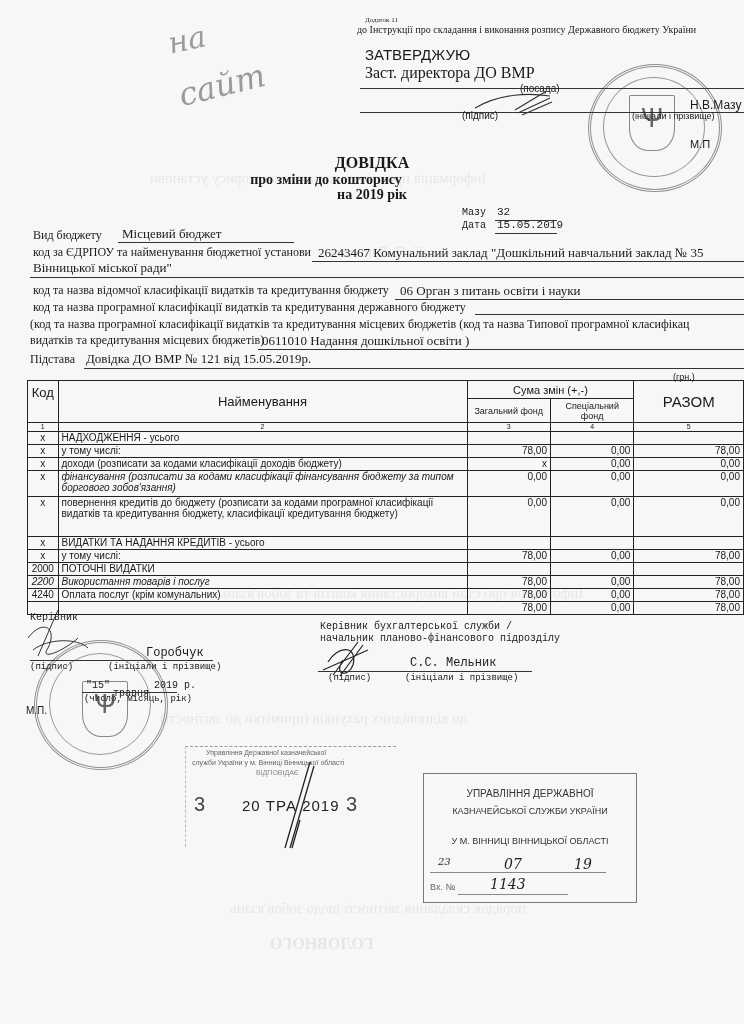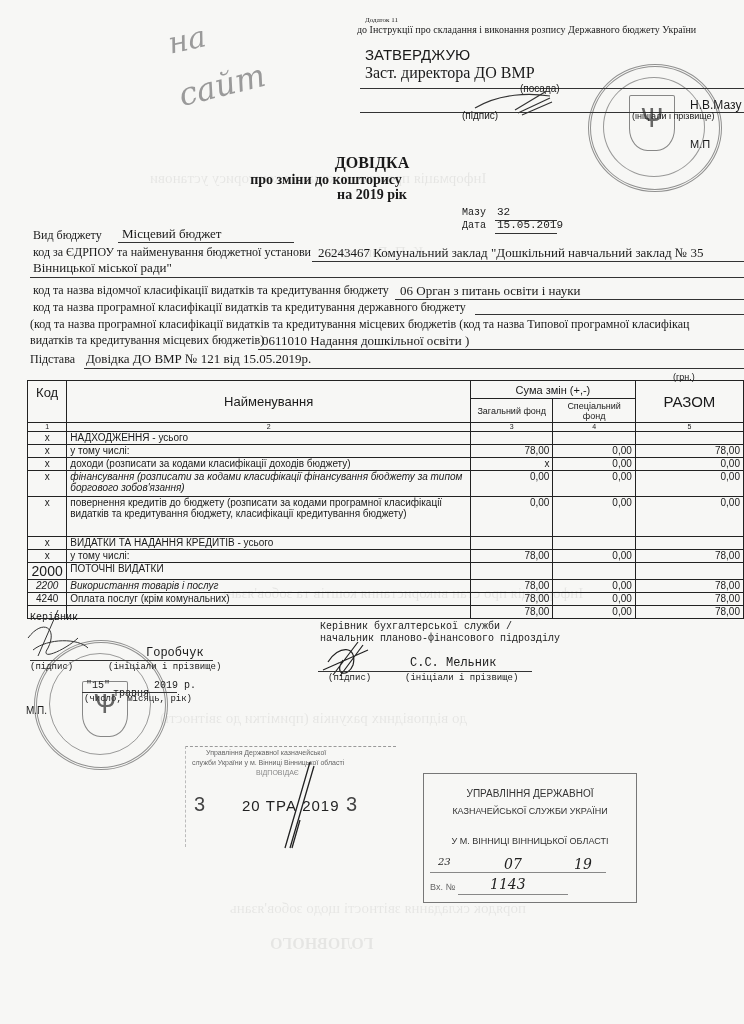--- a/index.html
+++ b/index.html
@@ -171,21 +171,21 @@
         <td class="num" style="font-size: 10px; vertical-align: top;"></td>
       </tr>
       <tr style="height: 13px;">
         <td class="c" style="font-size: 10px; vertical-align: top;">х</td>
         <td style="font-size: 10px; vertical-align: top;">у тому числі:</td>
         <td class="num" style="font-size: 10px; vertical-align: top;">78,00</td>
         <td class="num" style="font-size: 10px; vertical-align: top;">0,00</td>
         <td class="num" style="font-size: 10px; vertical-align: top;">78,00</td>
       </tr>
       <tr style="height: 13px;">
-        <td class="c" style="font-size: 14px; vertical-align: top;">2000</td>
+        <td class="c" style="font-size: 10px; vertical-align: top;">2000</td>
         <td style="font-size: 10px; vertical-align: top;">ПОТОЧНІ ВИДАТКИ</td>
         <td class="num" style="font-size: 10px; vertical-align: top;"></td>
         <td class="num" style="font-size: 10px; vertical-align: top;"></td>
         <td class="num" style="font-size: 10px; vertical-align: top;"></td>
       </tr>
       <tr style="height: 13px;">
         <td class="c bi" style="font-size: 10px; vertical-align: top;">2200</td>
         <td class="bi" style="font-size: 10px; vertical-align: top;">Використання товарів і послуг</td>
         <td class="num" style="font-size: 10px; vertical-align: top;">78,00</td>
         <td class="num" style="font-size: 10px; vertical-align: top;">0,00</td>

